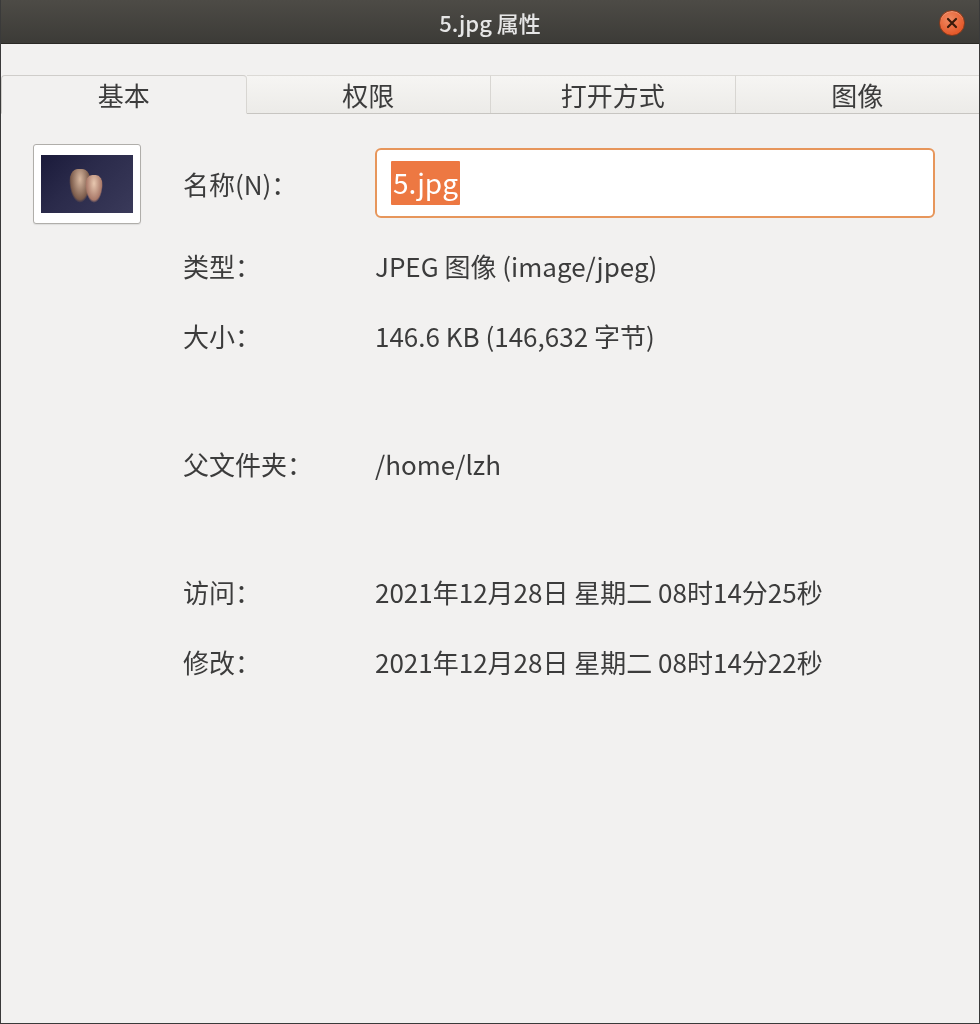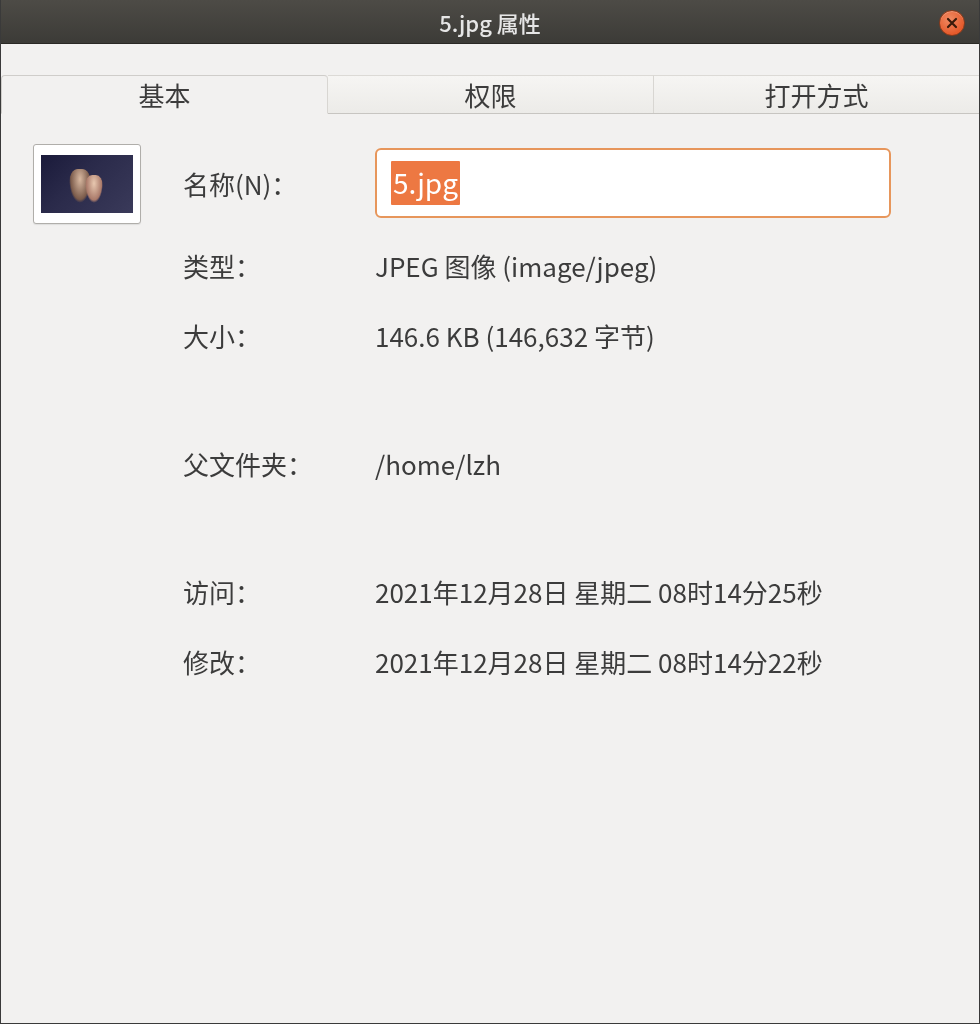--- a/index.html
+++ b/index.html
@@ -68,21 +68,21 @@
     content: ""; position: absolute; left: 28px; top: 14px; width: 22px; height: 34px;
     background: radial-gradient(ellipse at 50% 30%, #d8b8a0 0%, #7a5a4a 60%, transparent 70%);
     border-radius: 40% 40% 30% 30%;
   }
   .thumb-inner::after {
     content: ""; position: absolute; left: 44px; top: 20px; width: 18px; height: 28px;
     background: radial-gradient(ellipse at 50% 30%, #e8c8b0 0%, #aa7a6a 60%, transparent 70%);
     border-radius: 40% 40% 30% 30%;
   }
   .name-input-wrap {
-    width: 516px; height: 70px;
+    width: 560px; height: 70px;
     border: 2px solid #e7965b;
     border-radius: 6px;
     background: #fff;
     font-size: 28px; color: #333;
     padding: 0 14px;
     display: flex; align-items: center;
   }
   .name-input-wrap .sel { background: #ed7842; color: #fff; padding: 1px 2px 3px 2px; border-radius: 1px; }
   .grid {
     display: grid;
@@ -105,20 +105,21 @@
       <svg viewBox="0 0 12 12">
         <path d="M2 2 L10 10 M10 2 L2 10" stroke="#3a1a0a" stroke-width="2.2" stroke-linecap="round"></path>
       </svg>
     </div>
   </div>
 
   <div class="tabs">
     <div class="tab active">基本</div>
     <div class="tab">权限</div>
     <div class="tab">打开方式</div>
+    <div class="tab">图像</div>
   </div>
 
   <div class="content">
 
     <div class="grid">
 
       <div class="gcell grow-name" style="align-items:flex-start;padding-top:4px;">
         <div class="thumb">
           <div class="thumb-inner"></div>
         </div>

